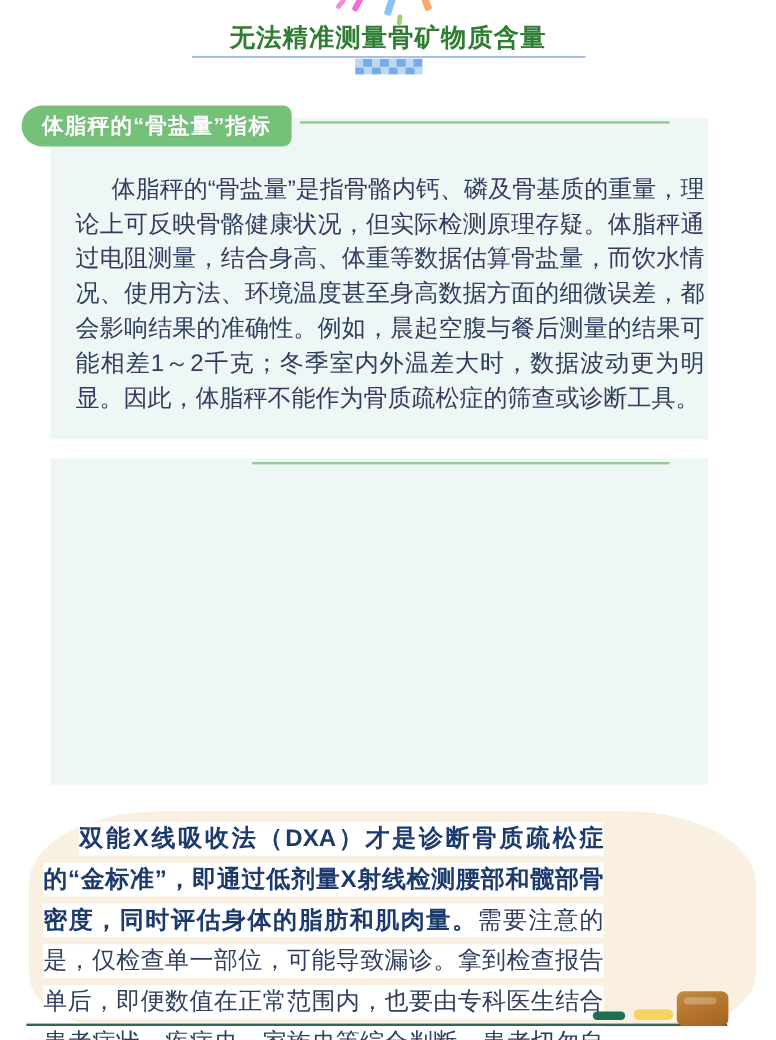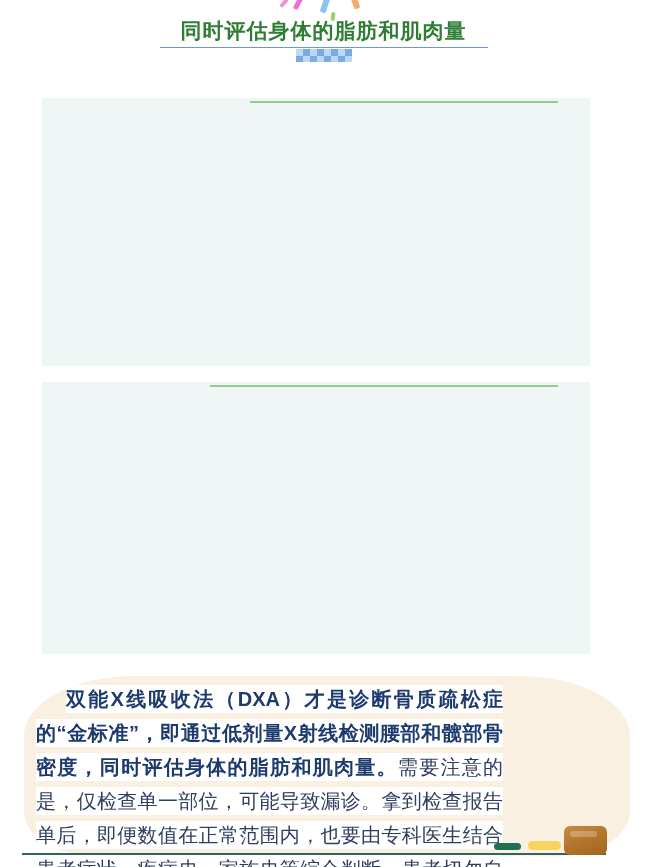--- a/index.html
+++ b/index.html
@@ -96,26 +96,28 @@
 <body>
 
 <div id="page">
 
   <span class="cf cf1" style="background: rgb(239, 111, 214);"></span>
   <span class="cf cf2" style="background: rgb(138, 196, 244);"></span>
   <span class="cf cf3" style="background: rgb(248, 169, 106);"></span>
   <span class="cf cf4" style="background: rgb(151, 209, 113);"></span>
   <span class="cf cf5" style="background: rgb(240, 143, 217);"></span>
 
-  <h1 class="page-title">同时评估身体的脂肪和肌肉量</h1>
+  <h1 class="page-title">无法精准测量骨矿物质含量</h1>
   <div class="title-underline"></div>
   <div class="checker"></div>
 
   <div class="panel p1"></div>
   <div class="badge-rule r1"></div>
+  <div class="badge b1">体脂秤的“骨盐量”指标</div>
+  <p class="body-para para1">体脂秤的“骨盐量”是指骨骼内钙、磷及骨基质的重量，理论上可反映骨骼健康状况，但实际检测原理存疑。体脂秤通过电阻测量，结合身高、体重等数据估算骨盐量，而饮水情况、使用方法、环境温度甚至身高数据方面的细微误差，都会影响结果的准确性。例如，晨起空腹与餐后测量的结果可能相差1～2千克；冬季室内外温差大时，数据波动更为明显。因此，体脂秤不能作为骨质疏松症的筛查或诊断工具。</p>
 
   <div class="panel p2"></div>
   <div class="badge-rule r2"></div>
 
   <div class="blob"></div>
   <p class="conclusion"><strong class="hl bold">双能X线吸收法（DXA）才是诊断骨质疏松症的“金标准”，即通过低剂量X射线检测腰部和髋部骨密度，同时评估身体的脂肪和肌肉量。</strong><span class="hl regular">需要注意的是，仅检查单一部位，可能导致漏诊。拿到检查报告单后，即便数值在正常范围内，也要由专科医生结合患者症状、疾病史、家族史等综合判断，患者切勿自行解读。</span></p>
 
   <div class="bottom-rule"></div>
   <span class="dash-green"></span>
   <span class="dash-yellow"></span>

